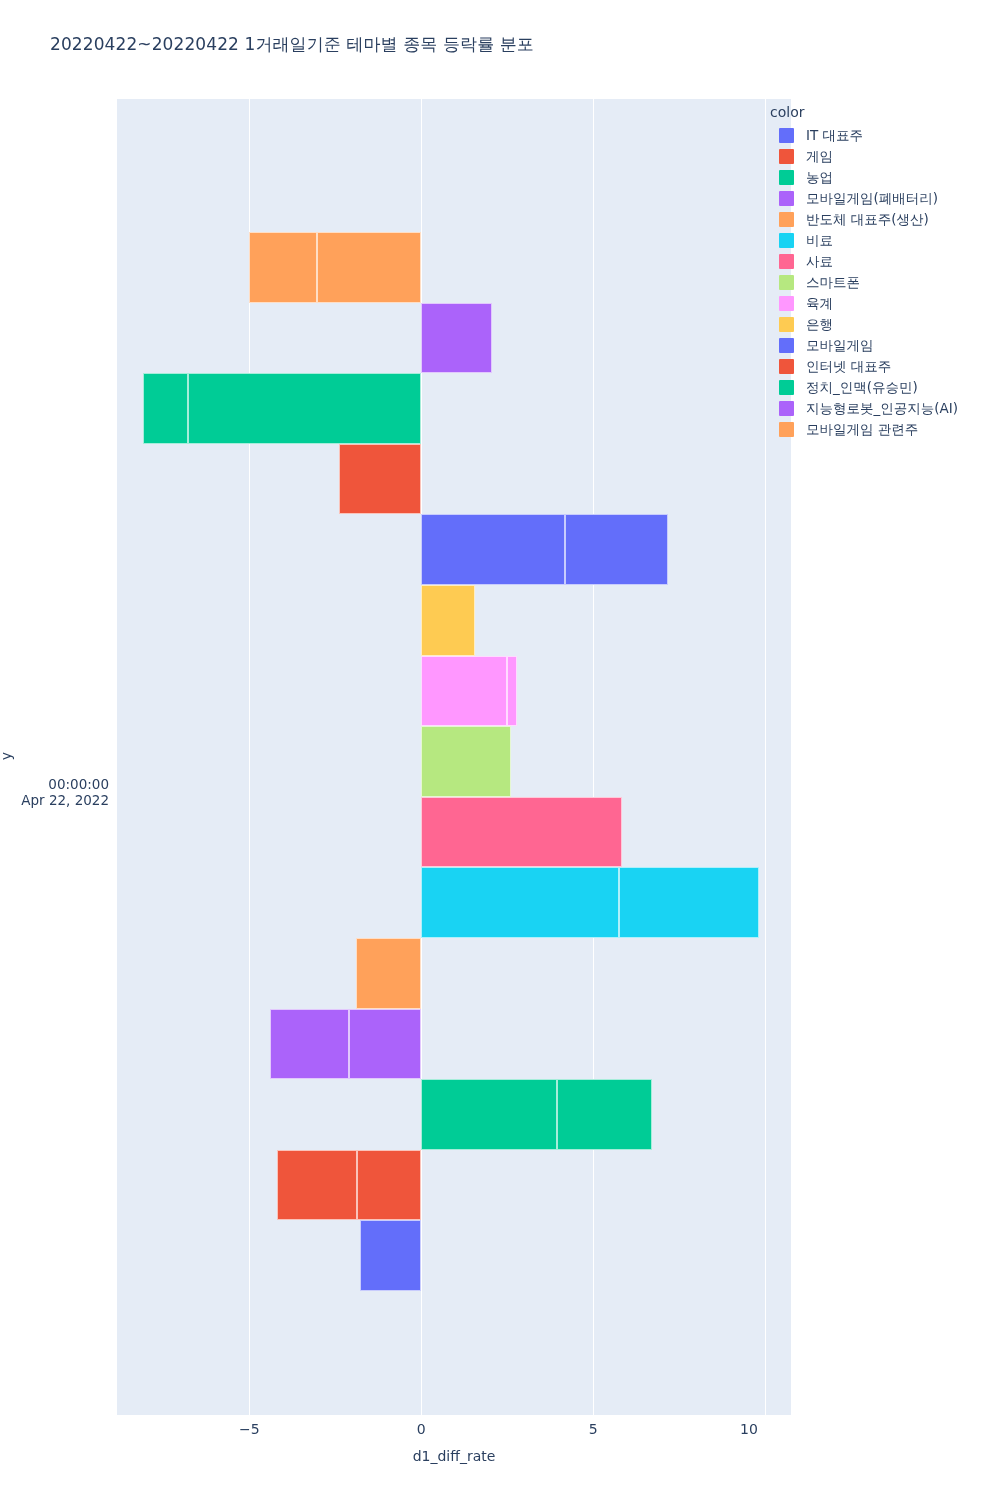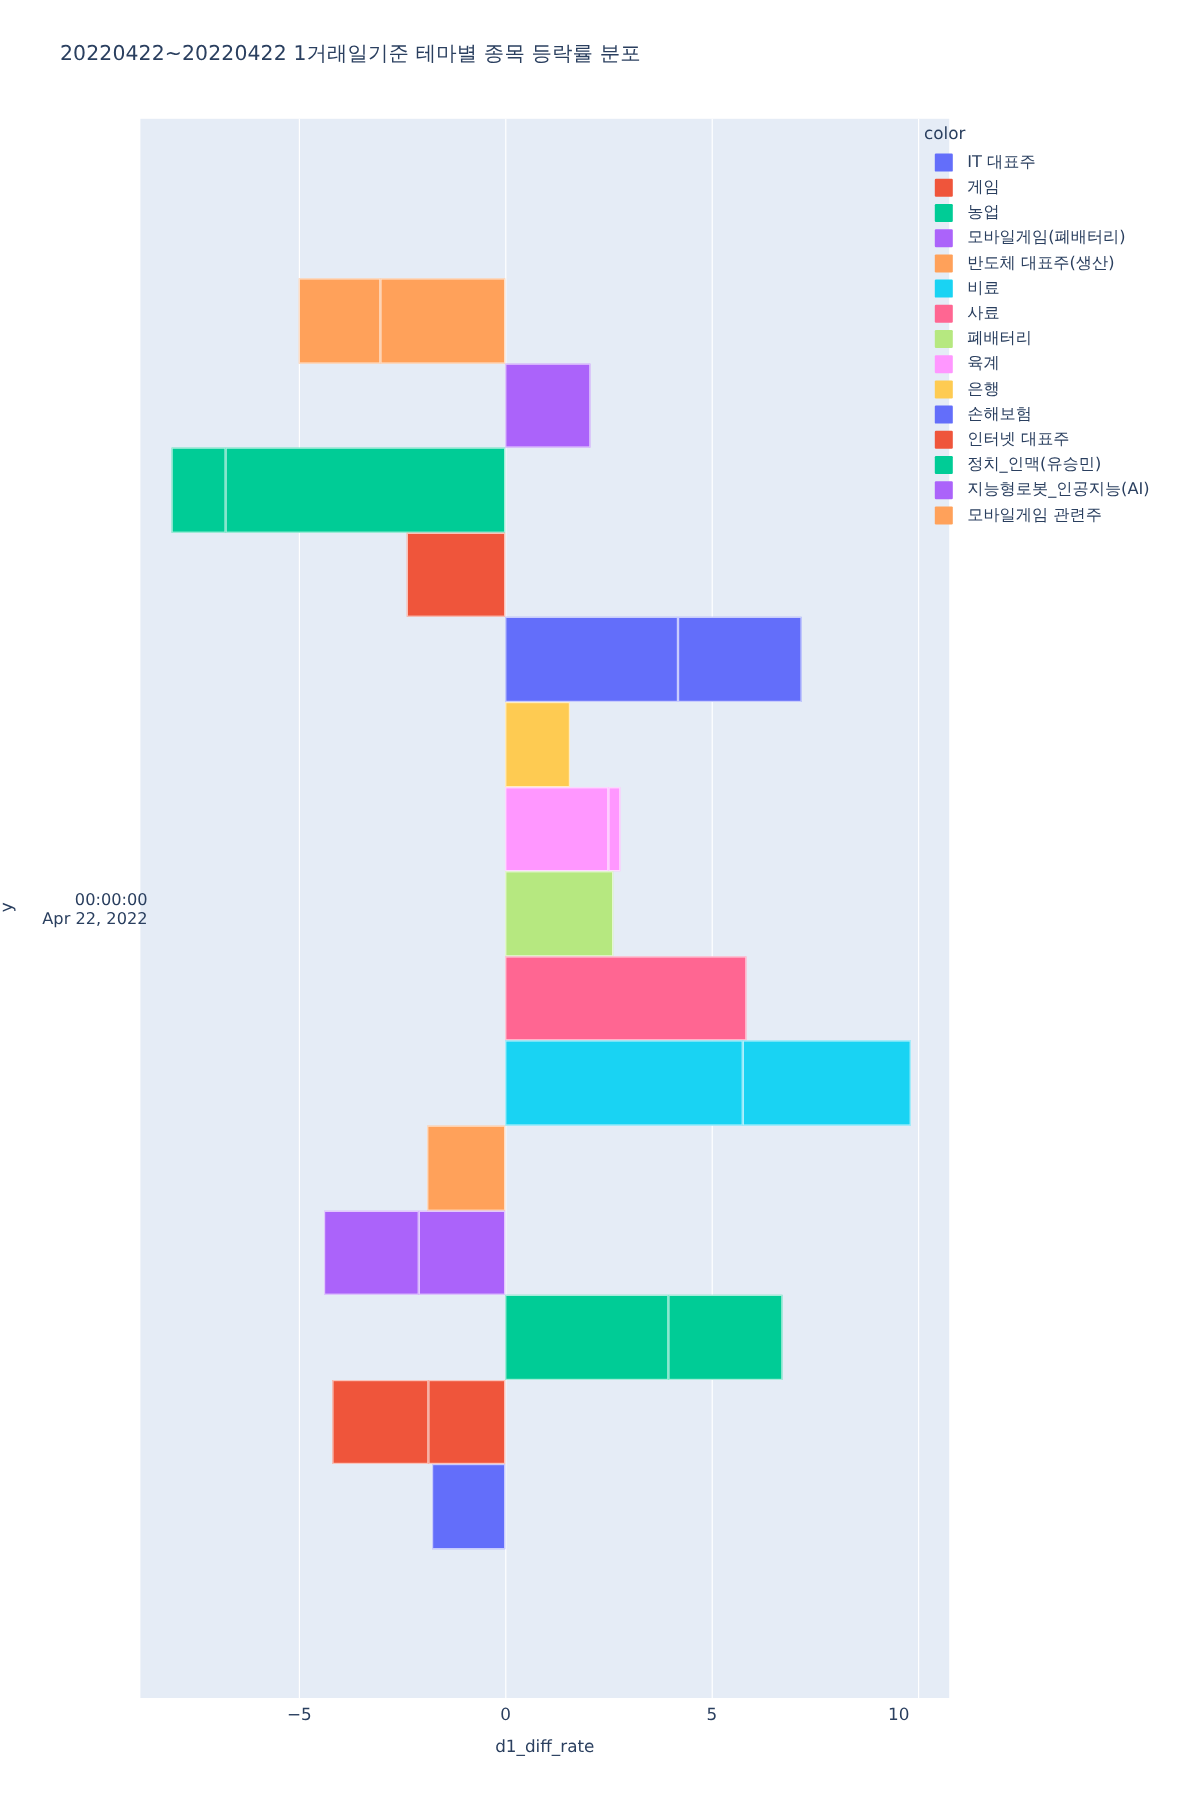--- a/index.html
+++ b/index.html
@@ -91,24 +91,23 @@
     font-size: 13.5px;
     color: #2a3f5f;
     text-align: right;
     line-height: 16px;
     white-space: pre;
   }
 
   .y-tick-wrap {
     position: absolute;
     left: 0px;
-    top: 742px;
+    top: 776px;
     width: 109px;
     height: 36px;
-    padding-left: 14px;
   }
 
   .y-axis-title {
     position: absolute;
     left: 2px;
     top: 748px;
     font-size: 14px;
     color: #2a3f5f;
     transform: rotate(-90deg);
     transform-origin: center center;
@@ -224,33 +223,33 @@
         <div class="legend-item">
           <span class="legend-swatch" style="background: rgb(25, 211, 243);"></span>
           <span class="legend-label">비료</span>
         </div>
         <div class="legend-item">
           <span class="legend-swatch" style="background: rgb(255, 102, 146);"></span>
           <span class="legend-label">사료</span>
         </div>
         <div class="legend-item">
           <span class="legend-swatch" style="background: rgb(182, 232, 128);"></span>
-          <span class="legend-label">폐배터리</span>
+          <span class="legend-label">스마트폰</span>
         </div>
         <div class="legend-item">
           <span class="legend-swatch" style="background: rgb(255, 151, 255);"></span>
           <span class="legend-label">육계</span>
         </div>
         <div class="legend-item">
           <span class="legend-swatch" style="background: rgb(254, 203, 82);"></span>
           <span class="legend-label">은행</span>
         </div>
         <div class="legend-item">
           <span class="legend-swatch" style="background: rgb(99, 110, 250);"></span>
-          <span class="legend-label">손해보험</span>
+          <span class="legend-label">모바일게임</span>
         </div>
         <div class="legend-item">
           <span class="legend-swatch" style="background: rgb(239, 85, 59);"></span>
           <span class="legend-label">인터넷 대표주</span>
         </div>
         <div class="legend-item">
           <span class="legend-swatch" style="background: rgb(0, 204, 150);"></span>
           <span class="legend-label">정치_인맥(유승민)</span>
         </div>
         <div class="legend-item">

